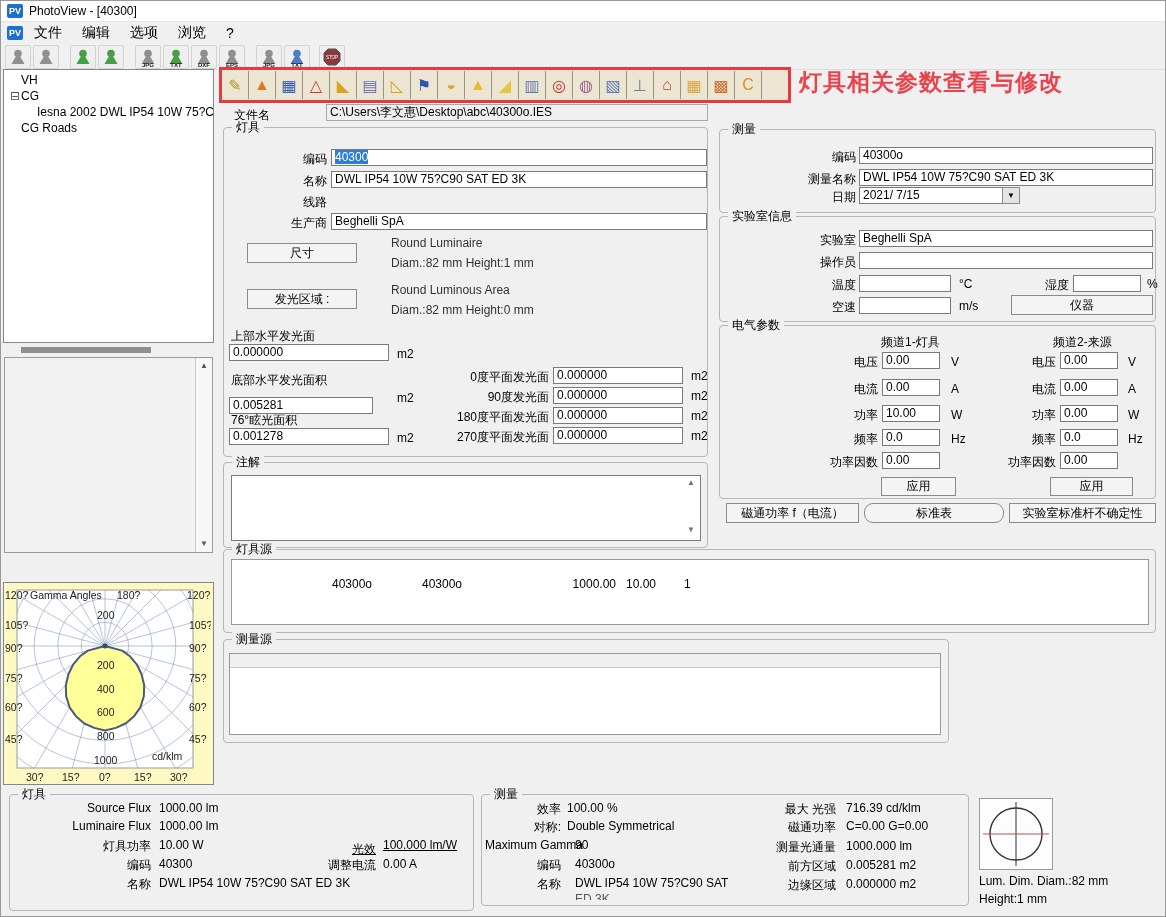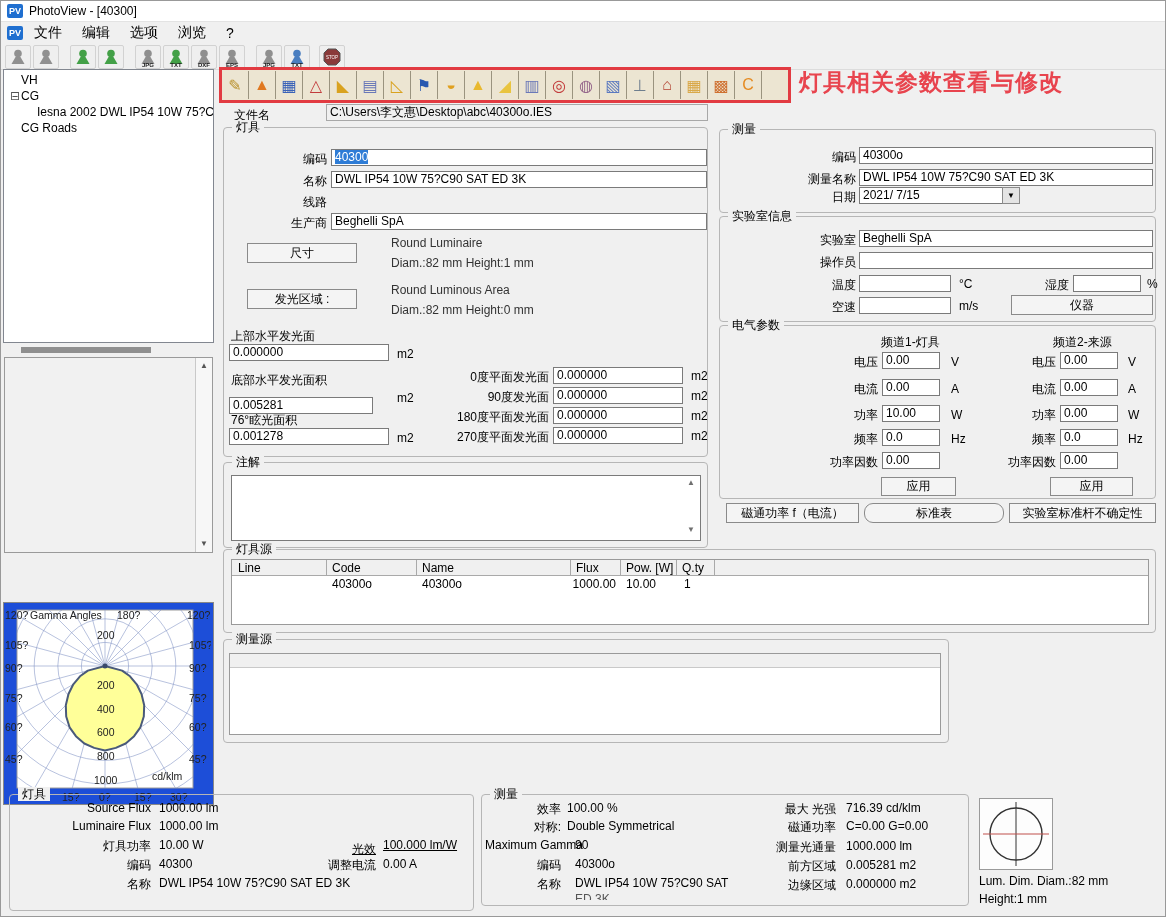--- a/index.html
+++ b/index.html
@@ -34,21 +34,21 @@
   .btn{position:absolute;background:#f4f4f4;border:1px solid #8a8a8a;text-align:center;font-size:12px;
        box-sizing:border-box;cursor:default;}
   .sel{background:#2e7cd6;color:#fff;}
   .tree{position:absolute;left:2px;top:68px;width:211px;height:274px;background:#fff;border:1px solid #828790;
         box-sizing:border-box;padding-top:2px;}
   .ti{line-height:16px;white-space:nowrap;overflow:hidden;}
   .hthumb{position:absolute;left:20px;top:346px;width:130px;height:6px;background:#8f8f8f;}
   .preview{position:absolute;left:3px;top:356px;width:209px;height:196px;background:#f1f1f1;border:1px solid #9a9a9a;box-sizing:border-box;}
   .vscroll{position:absolute;right:0;top:0;width:16px;height:100%;background:#f7f7f7;border-left:1px solid #c9c9c9;}
   .sarrow{position:absolute;left:0;width:16px;height:16px;font-size:8px;color:#555;text-align:center;line-height:16px;}
-  .polarbox{position:absolute;left:2px;top:581px;width:211px;height:203px;background:#1d4ed8;border:1px solid #888;box-sizing:border-box;margin-top:20px;}
+  .polarbox{position:absolute;left:2px;top:581px;width:211px;height:203px;background:#fef9c3;border:1px solid #888;box-sizing:border-box;}
   .gray2{color:#333;}
   .tblhead{position:absolute;background:#f0f0f0;border-bottom:1px solid #a9a9a9;font-size:12px;}
   .colsep{position:absolute;top:0;width:1px;height:15px;background:#a9a9a9;}
 </style>
 </head>
 <body>
 
 <div id="win">
 
   <div class="titlebar">
@@ -397,34 +397,20 @@
   <div class="btn" style="left:1049px;top:476px;width:83px;height:19px;line-height:17px;">应用</div>
 
   <div class="btn" style="left:725px;top:502px;width:133px;height:20px;line-height:18px;">磁通功率 f（电流）</div>
   <div class="btn" style="left:863px;top:502px;width:140px;height:20px;line-height:18px;border-radius:9px;">标准表</div>
   <div class="btn" style="left:1008px;top:502px;width:147px;height:20px;line-height:18px;">实验室标准杆不确定性</div>
 
   <div class="grp" style="left:222px;top:548px;width:933px;height:84px;">
     <span class="cap">灯具源</span>
   </div>
   <div class="abs" style="left:230px;top:558px;width:918px;height:66px;background:#fff;border:1px solid #9a9a9a;box-sizing:border-box;">
-    <div class="tblhead" style="left:0;top:0;width:916px;height:15px;">
-      <span class="lbll" style="left:6px;top:1px;">Line</span>
-      <span class="lbll" style="left:100px;top:1px;">Code</span>
-      <span class="lbll" style="left:190px;top:1px;">Name</span>
-      <span class="lbll" style="left:344px;top:1px;">Flux</span>
-      <span class="lbll" style="left:394px;top:1px;">Pow. [W]</span>
-      <span class="lbll" style="left:450px;top:1px;">Q.ty</span>
-      <span class="colsep" style="left:94px;"></span>
-        <span class="colsep" style="left:184px;"></span>
-      <span class="colsep" style="left:338px;"></span>
-        <span class="colsep" style="left:388px;"></span>
-      <span class="colsep" style="left:444px;"></span>
-        <span class="colsep" style="left:482px;"></span>
-    </div>
     <div class="abs" style="left:0;top:16px;width:916px;height:16px;">
       <span class="lbll" style="left:100px;top:1px;">40300o</span>
       <span class="lbll" style="left:190px;top:1px;">40300o</span>
       <span class="lblr" style="left:338px;top:1px;width:46px;">1000.00</span>
       <span class="lbll" style="left:394px;top:1px;">10.00</span>
       <span class="lbll" style="left:452px;top:1px;">1</span>
     </div>
   </div>
 
   <div class="grp" style="left:222px;top:638px;width:726px;height:104px;">

